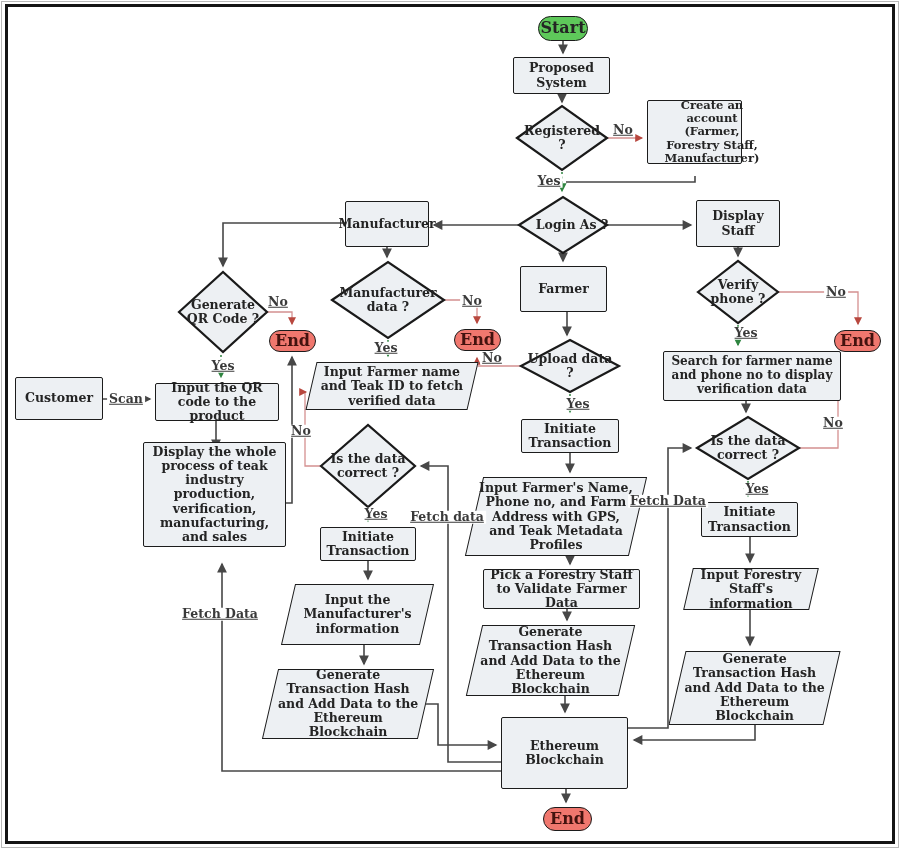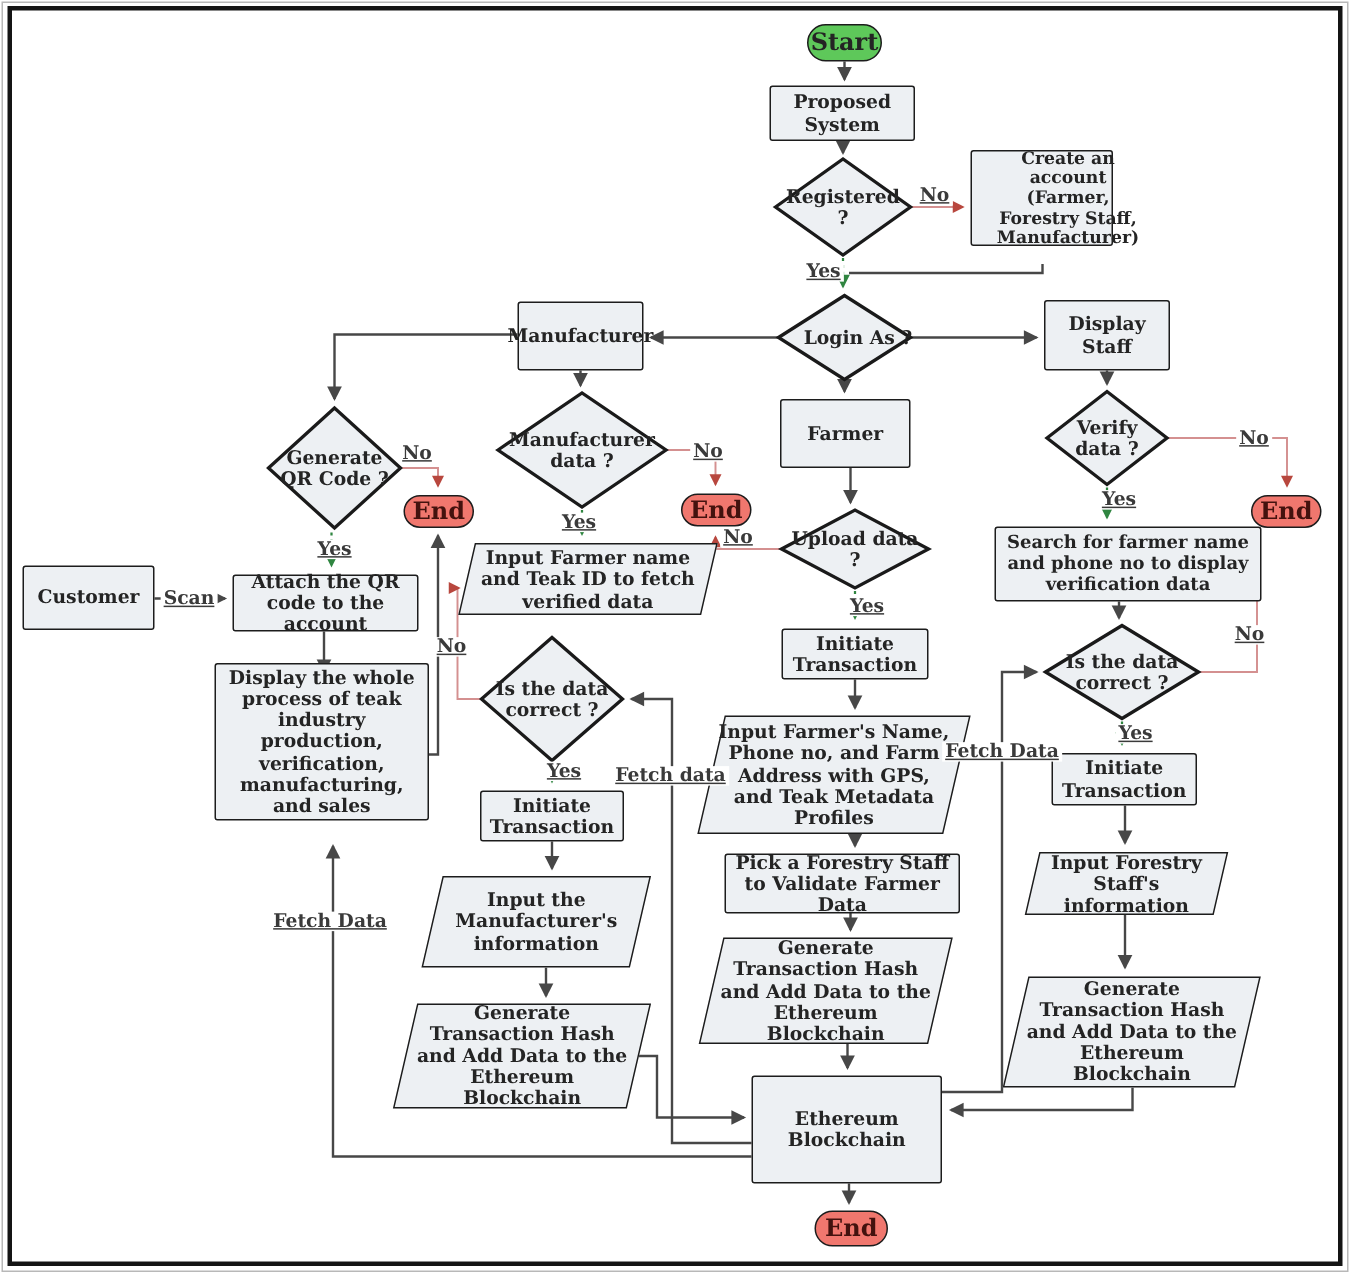--- a/index.html
+++ b/index.html
@@ -135,21 +135,21 @@
 <div class="node box" style="left:696px;top:200px;width:84px;height:47px;">
     <span>Display Staff</span>
   </div>
 <div class="node box" style="left:520px;top:266px;width:87px;height:46px;">
     <span>Farmer</span>
   </div>
 <div class="node box" style="left:15px;top:377px;width:88px;height:43px;">
     <span>Customer</span>
   </div>
 <div class="node box" style="left:155px;top:383px;width:124px;height:38px;">
-    <span>Attach the QR code to the account</span>
+    <span>Input the QR code to the product</span>
   </div>
 <div class="node box" style="left:663px;top:351px;width:178px;height:50px;font-size:12px;">
     <span>Search for farmer name and phone no to display verification data</span>
   </div>
 <div class="node box" style="left:143px;top:442px;width:143px;height:105px;">
     <span>Display the whole process of teak industry production, verification, manufacturing, and sales</span>
   </div>
 <div class="node box" style="left:521px;top:419px;width:98px;height:34px;">
     <span>Initiate Transaction</span>
   </div>
@@ -194,21 +194,21 @@
 <div class="node dtext" style="left:532px;top:213px;width:80px;height:24px;">
     <span>Login As ?</span>
   </div>
 <div class="node dtext" style="left:183px;top:292px;width:80px;height:40px;">
     <span>Generate QR Code ?</span>
   </div>
 <div class="node dtext" style="left:338px;top:286px;width:100px;height:28px;">
     <span>Manufacturer data ?</span>
   </div>
 <div class="node dtext" style="left:708px;top:278px;width:60px;height:28px;">
-    <span>Verify data ?</span>
+    <span>Verify phone ?</span>
   </div>
 <div class="node dtext" style="left:523px;top:354px;width:94px;height:24px;">
     <span>Upload data ?</span>
   </div>
 <div class="node dtext" style="left:328px;top:452px;width:80px;height:28px;">
     <span>Is the data correct ?</span>
   </div>
 <div class="node dtext" style="left:708px;top:434px;width:80px;height:28px;">
     <span>Is the data correct ?</span>
   </div>

